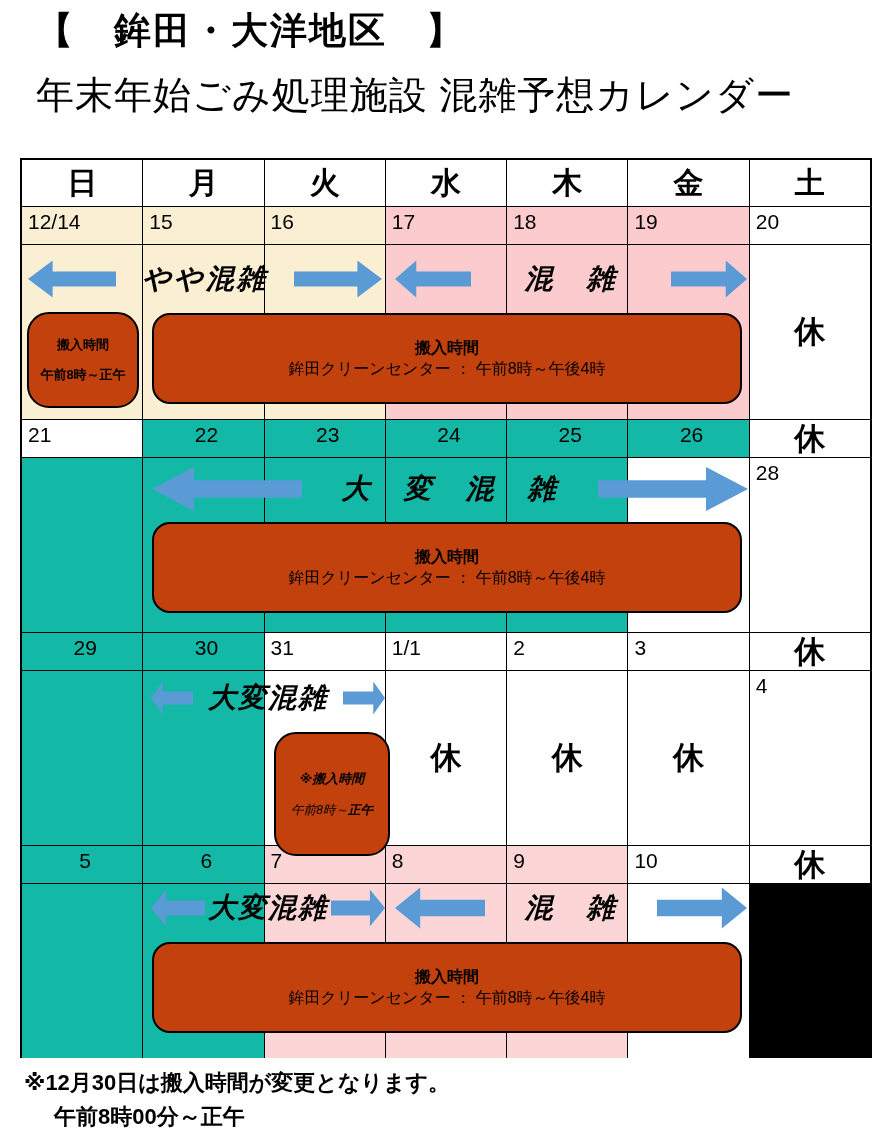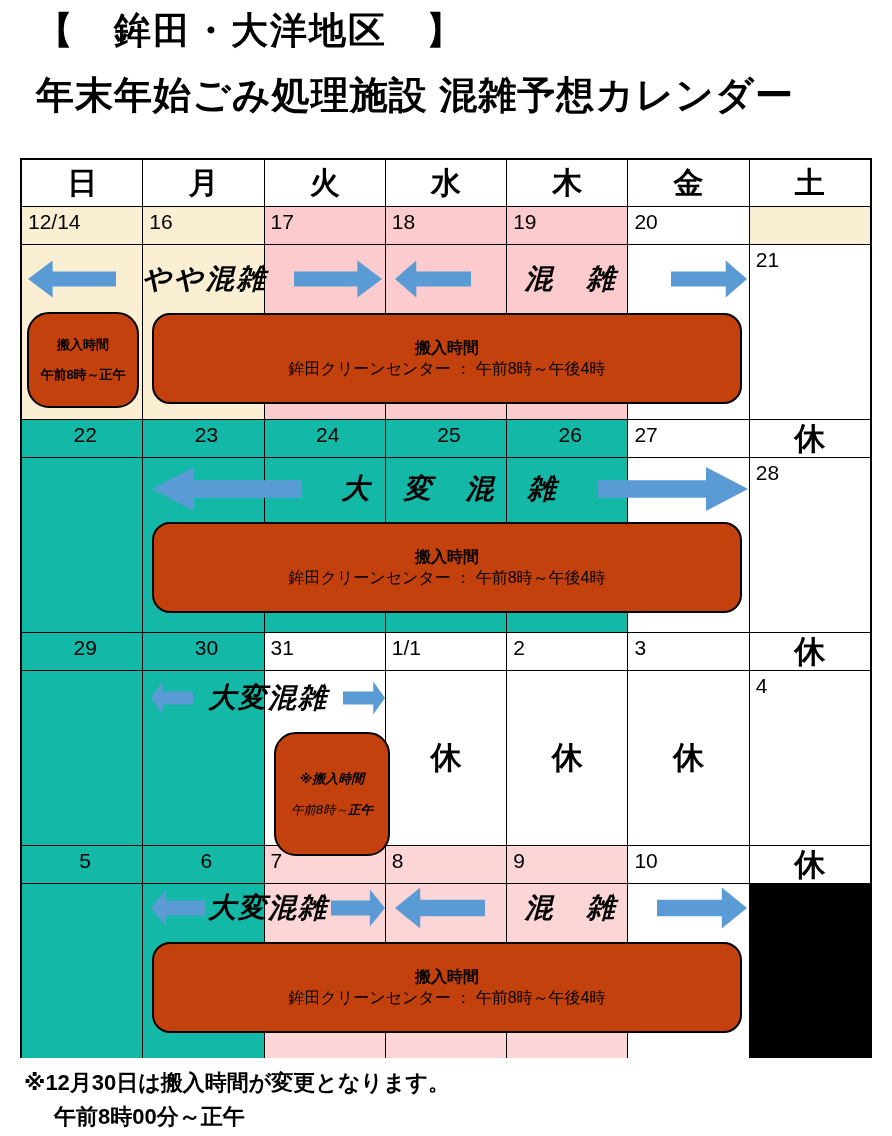--- a/index.html
+++ b/index.html
@@ -3,21 +3,21 @@
 <meta charset="utf-8">
 <style>
   * { margin:0; padding:0; box-sizing:border-box; }
   html,body { width:892px; height:1136px; background:#ffffff;
     font-family:"Liberation Sans","DejaVu Sans",sans-serif; color:#000; }
   body { position:relative; overflow:hidden; }
 
   
   .title-block { position:absolute; left:36px; top:6px; }
   .title-line1 { font-size:37px; font-weight:bold; letter-spacing:2px; line-height:1.35; }
-  .title-line2 { font-size:38px; font-weight:bold; letter-spacing:1px; line-height:1.35; margin-top:14px; }
+  .title-line2 { font-size:38px; font-weight:normal; letter-spacing:1px; line-height:1.35; margin-top:14px; }
 
   
   .cal { position:absolute; left:20px; top:158px; width:852px; height:900px;
     display:grid; grid-template-columns:repeat(7,1fr);
     grid-template-rows:46px 37px 174px 37px 174px 37px 174px 37px 174px;
     gap:1px; background:#000; border:2px solid #000; }
   .cell { background:#fff; position:relative; }
   .hd { display:flex; align-items:center; justify-content:center;
         font-size:30px; font-weight:bold; }
   .dt { font-size:21px; font-weight:500; padding:3px 0 0 6px; }
@@ -71,20 +71,21 @@
 
   <div class="cell hd">日</div>
   <div class="cell hd">月</div>
   <div class="cell hd">火</div>
   <div class="cell hd">水</div>
   <div class="cell hd">木</div>
   <div class="cell hd">金</div>
   <div class="cell hd">土</div>
 
   <div class="cell dt bg-c">12/14</div>
+  <div class="cell dt bg-c">15</div>
   <div class="cell dt bg-c">16</div>
   <div class="cell dt bg-p">17</div>
   <div class="cell dt bg-p">18</div>
   <div class="cell dt bg-p">19</div>
   <div class="cell dt">20</div>
 
   <div class="cell ct bg-c"></div>
   <div class="cell ct bg-c"></div>
   <div class="cell ct bg-c"></div>
   <div class="cell ct bg-p"></div>
@@ -93,21 +94,20 @@
   <div class="cell ct">
       <span class="closed">休</span>
     </div>
 
   <div class="cell dt">21</div>
   <div class="cell dt bg-r">22</div>
   <div class="cell dt bg-r">23</div>
   <div class="cell dt bg-r">24</div>
   <div class="cell dt bg-r">25</div>
   <div class="cell dt bg-r">26</div>
-  <div class="cell dt">27</div>
 
   <div class="cell ct">
       <span class="closed">休</span>
     </div>
   <div class="cell ct bg-r"></div>
   <div class="cell ct bg-r"></div>
   <div class="cell ct bg-r"></div>
   <div class="cell ct bg-r"></div>
   <div class="cell ct bg-r"></div>
   <div class="cell ct">

